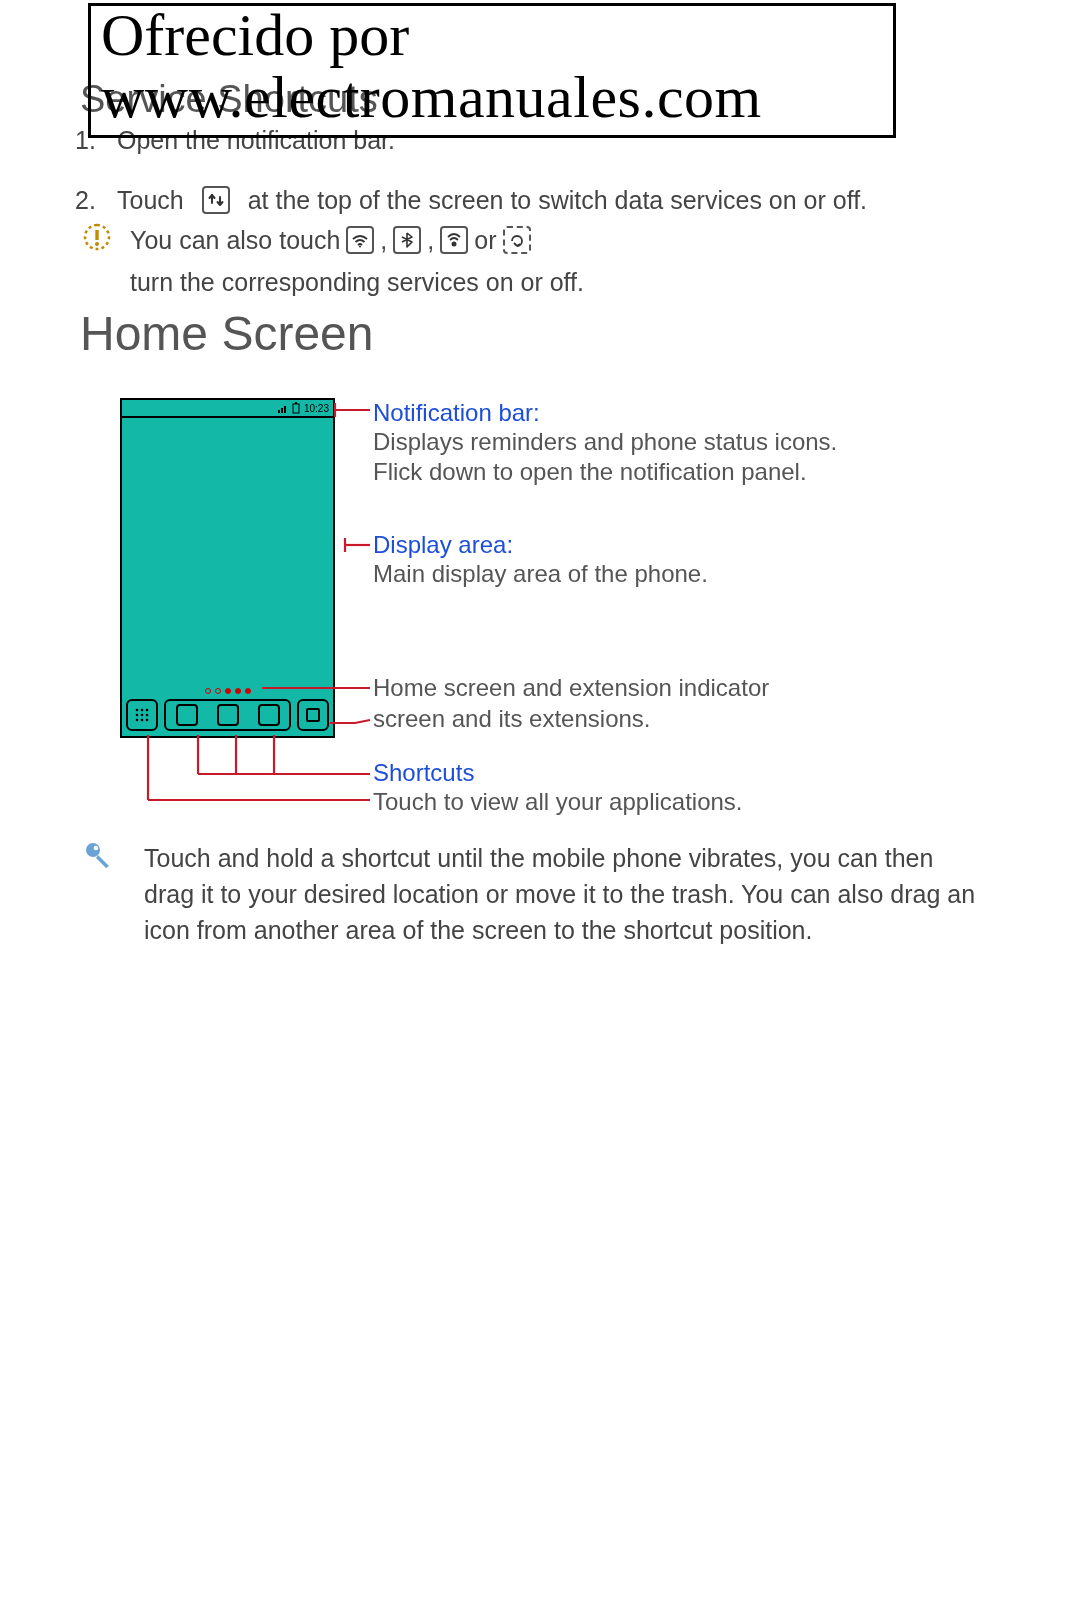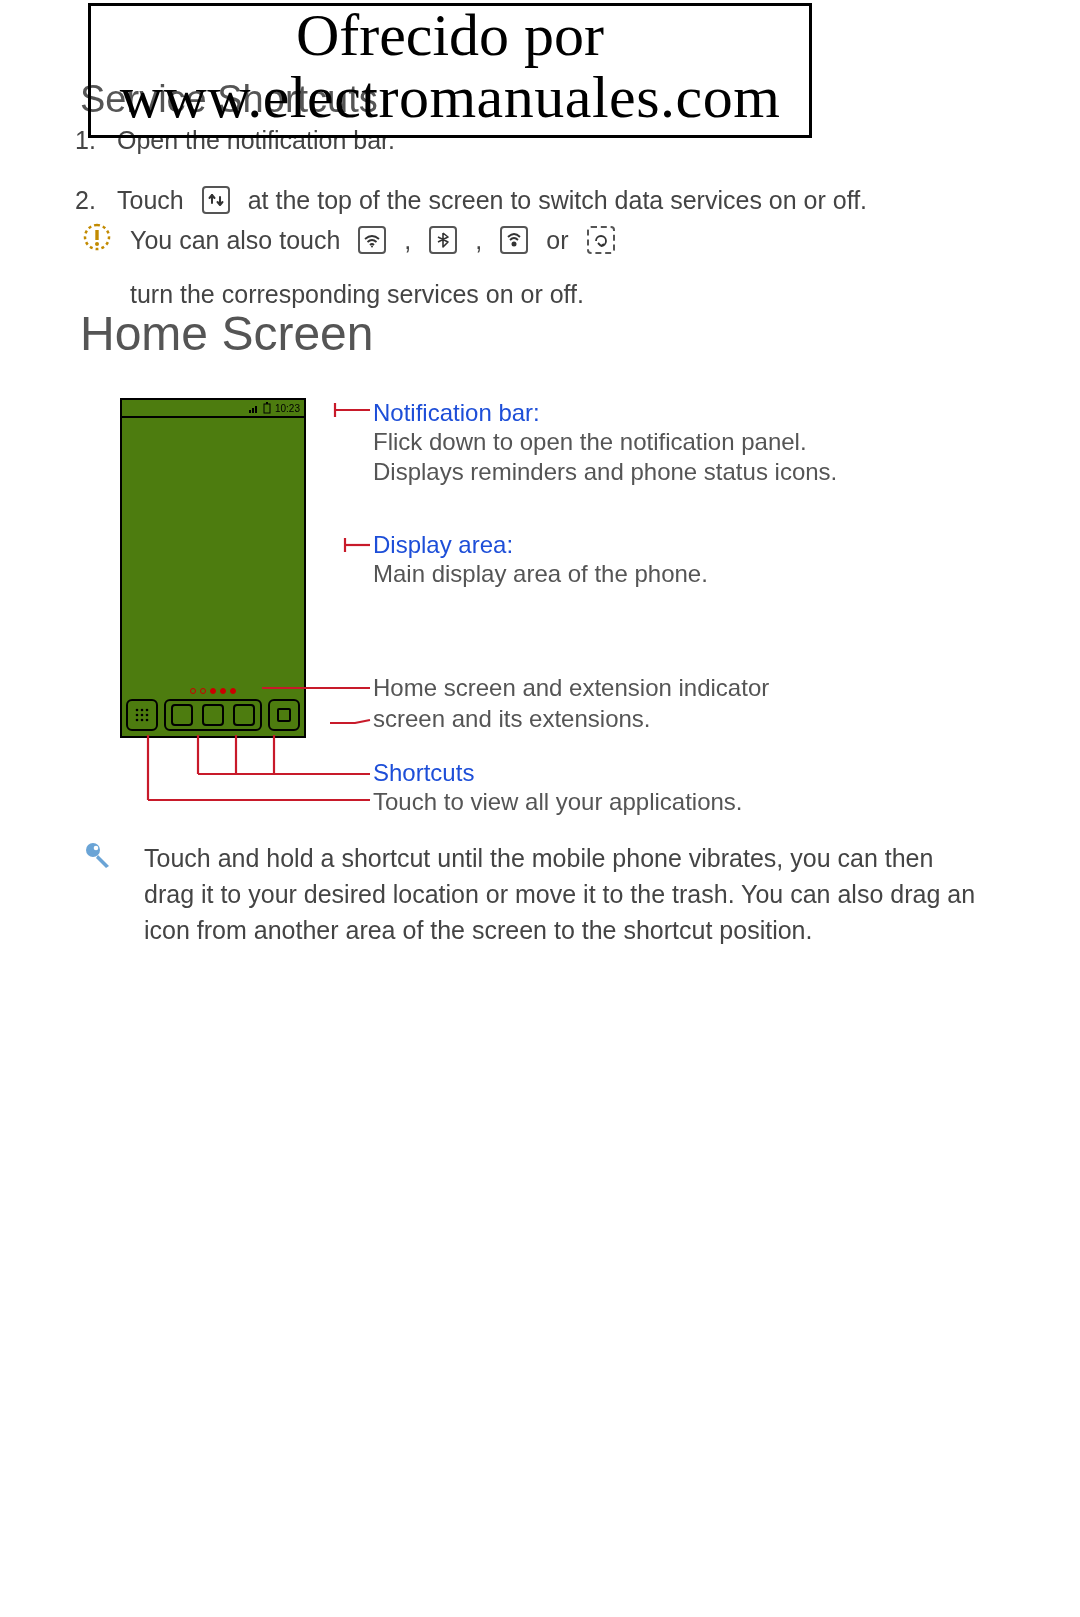--- a/index.html
+++ b/index.html
@@ -12,24 +12,24 @@
     color: #333;
     overflow: hidden;
   }
   * { box-sizing: border-box; }
 
   
   .wm {
     position: absolute;
     left: 88px;
     top: 3px;
-    width: 724px;
+    width: 808px;
     border: 3px solid #000;
     padding: 0 10px 8px 10px;
-    text-align: center;
+    text-align: left;
     background: transparent;
     z-index: 50;
   }
   .wm .line1 {
     font-family: "Times New Roman", Times, serif;
     font-size: 60px;
     color: #000;
     line-height: 1.05;
     margin-top: -2px;
   }
@@ -102,21 +102,21 @@
     width: 30px;
     height: 30px;
     flex: 0 0 30px;
   }
   .note-text {
     font-size: 25px;
     color: #444;
     line-height: 36px;
     width: 840px;
   }
-  .note-text .inline { display: inline-flex; align-items: center; flex-wrap: wrap; gap: 18px; }
+  .note-text .inline { display: inline-flex; align-items: center; flex-wrap: wrap; gap: 6px; }
 
   
   .section-heading {
     position: absolute;
     left: 80px;
     top: 306px;
     font-size: 48px;
     color: #555;
     font-weight: 400;
   }
@@ -126,24 +126,24 @@
     position: absolute;
     left: 120px;
     top: 395px;
     width: 820px;
     height: 420px;
   }
   .phone {
     position: absolute;
     left: 0;
     top: 3px;
-    width: 186px;
+    width: 215px;
     height: 340px;
     border: 2.5px solid #000;
-    background: #4d7c0f;
+    background: #14b8a6;
     text-align: center;
   }
   .phone .statusbar {
     position: absolute;
     top: 0; left: 0; right: 0;
     height: 18px;
     border-bottom: 2px solid #000;
     display: flex;
     justify-content: flex-end;
     align-items: center;
@@ -363,22 +363,22 @@
       </div>
       <div class="thumb-btn">
         <span class="thumb-glyph"></span>
       </div>
     </div>
   </div>
 
   <div class="callouts">
     <div style="position:absolute; top:4px;">
       <div class="callout-title">Notification bar:</div>
+      <div class="callout-body">Displays reminders and phone status icons.</div>
       <div class="callout-body">Flick down to open the notification panel.</div>
-      <div class="callout-body">Displays reminders and phone status icons.</div>
     </div>
     <div style="position:absolute; top:136px;">
       <div class="callout-title">Display area:</div>
       <div class="callout-body">Main display area of the phone.</div>
     </div>
     <div style="position:absolute; top:278px;">
       <div class="callout-body">Home screen and extension indicator</div>
     </div>
     <div style="position:absolute; top:309px;">
       <div class="callout-body">screen and its extensions.</div>

